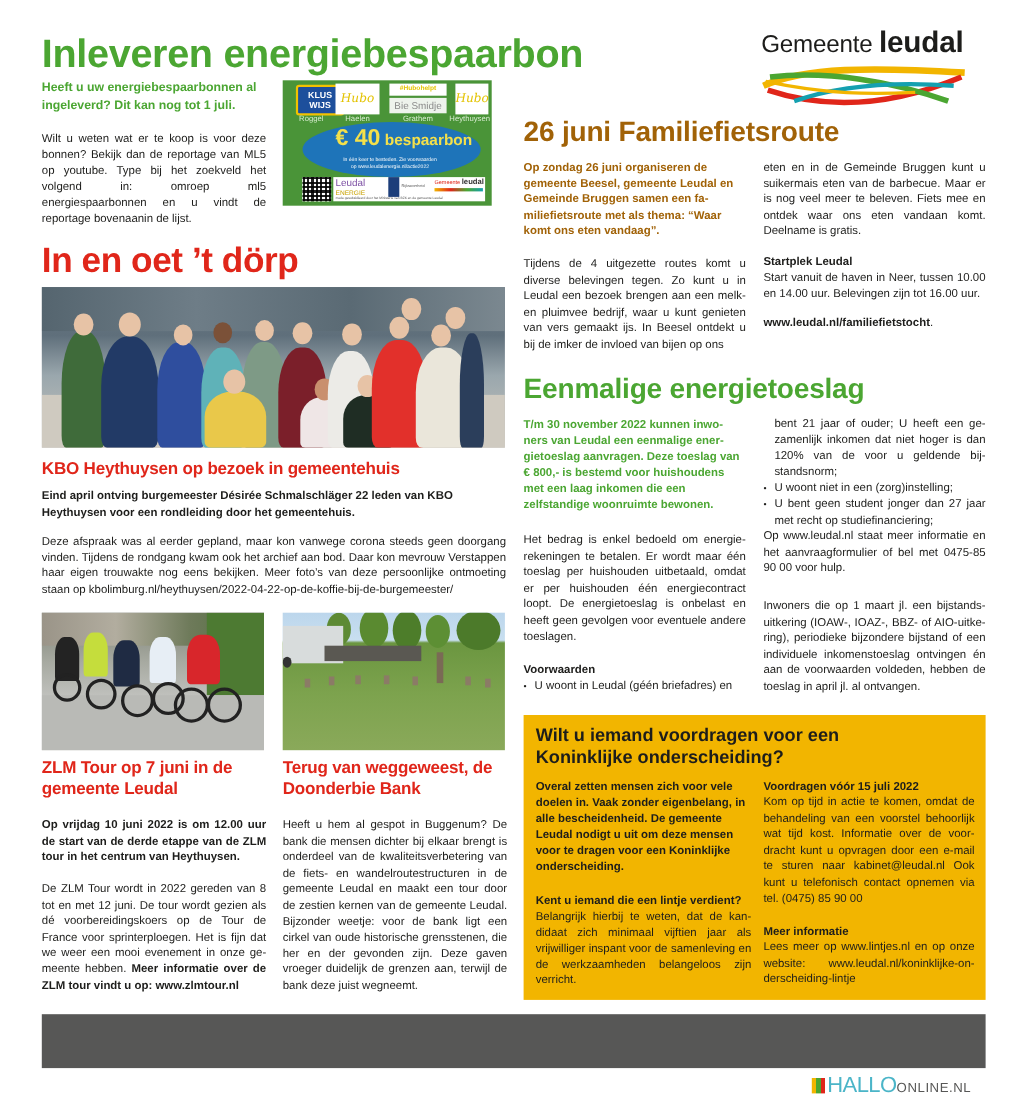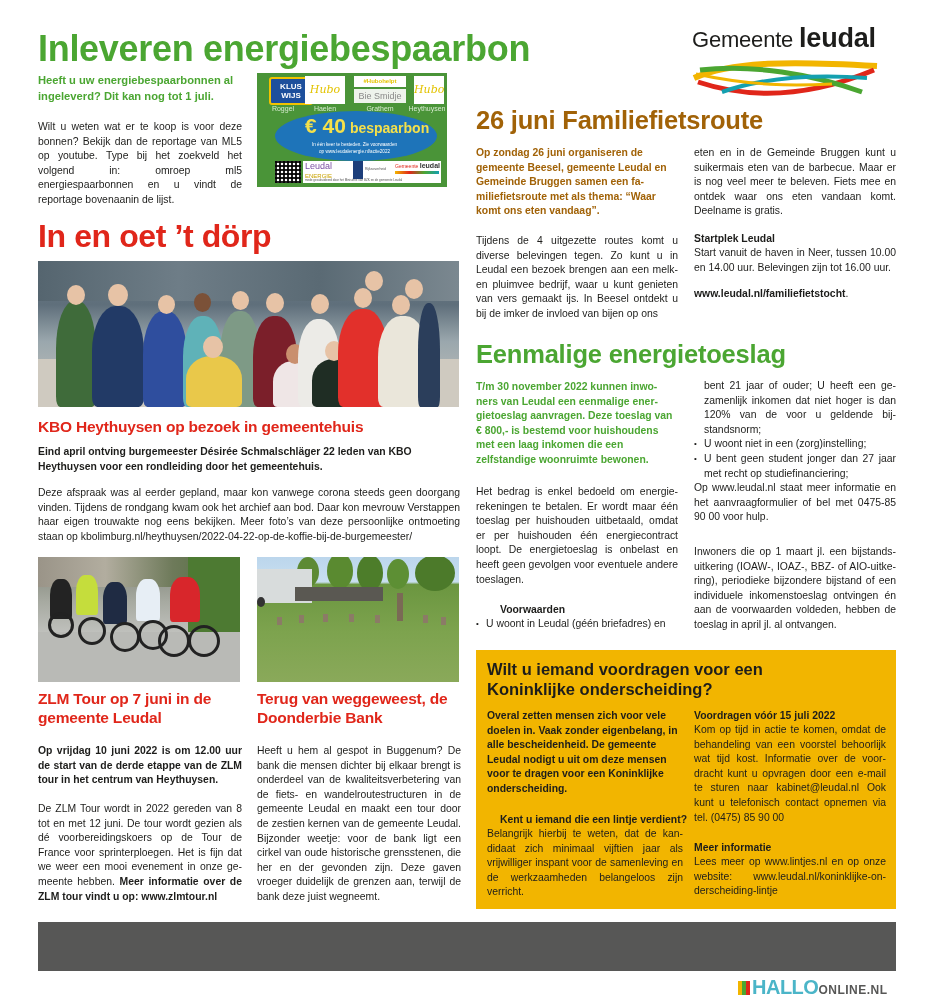--- a/index.html
+++ b/index.html
@@ -40,21 +40,21 @@
     .person { position: absolute; border-radius: 45% 45% 10% 10%; }
     .head { position: absolute; border-radius: 50%; background: #e7c3a6; }
     .cyclists-photo { background: linear-gradient(180deg, #7a7f72 0%, #a6a9a0 35%, #bfc0bc 60%, #b3b4b0 100%); }
     .bank-photo { background: linear-gradient(180deg, #bcd6ec 0%, #c8dff0 20%, #6b9640 22%, #7da34e 60%, #8aa95a 100%); }
 
     
     .yellow { background: #f2b500; }
 
     
     .darkbar { background: #575756; }
-    .hallo { font-weight: bold; white-space: nowrap; }
+    .hallo { font-weight: normal; white-space: nowrap; }
     .hallo .h1 { color: #4bb5c8; font-size: 20px; letter-spacing: -0.5px; }
     .hallo .h2 { color: #575756; font-size: 12px; letter-spacing: 0.5px; }
 
     ul.bul { list-style: none; }
     ul.bul li { position: relative; padding-left: 10px; }
     ul.bul li::before { content: "•"; position: absolute; left: 0; top: 0; font-size: 8px; }
   </style>
 </head>
 <body>
 
@@ -200,38 +200,38 @@
 <p class="abs t" style="left:38px; top:802px; width:204px;">
   <span>De ZLM Tour wordt in 2022 gereden van 8 tot en met 12 juni. De tour wordt gezien als dé voorbereidingskoers op de Tour de France voor sprinterploegen. Het is fijn dat we weer een mooi evenement in onze ge­meente hebben. </span><span class="b">Meer informatie over de ZLM tour vindt u op: www.zlmtour.nl</span>
 </p>
 
 <h3 class="abs h-red" style="left:257px; top:690px; width:205px; font-size:15.5px; line-height:18.5px; letter-spacing:-0.2px;">Terug van weggeweest, de Doonderbie Bank</h3>
 <p class="abs t" style="left:257px; top:744px; width:204px;">Heeft u hem al gespot in Buggenum? De bank die mensen dichter bij elkaar brengt is onderdeel van de kwaliteitsverbetering van de fiets- en wandelroutestructuren in de gemeente Leudal en maakt een tour door de zestien kernen van de gemeen­te Leudal. Bijzonder weetje: voor de bank ligt een cirkel van oude historische grens­stenen, die her en der gevonden zijn. Deze gaven vroeger duidelijk de grenzen aan, terwijl de bank deze juist wegneemt.</p>
 
 <h2 class="abs h-green" style="left:476px; top:340px; font-size:25.5px; letter-spacing:-0.2px; white-space:nowrap;">Eenmalige energietoeslag</h2>
 <p class="abs h-green" style="left:476px; top:380px; width:198px; font-size:10.4px; line-height:14.6px;">T/m 30 november 2022 kunnen inwo­ners van Leudal een eenmalige ener­gietoeslag aanvragen. Deze toeslag van € 800,- is bestemd voor huishou­dens met een laag inkomen die een zelfstandige woonruimte bewonen.</p>
 <p class="abs t" style="left:476px; top:485px; width:202px;">Het bedrag is enkel bedoeld om energie­rekeningen te betalen. Er wordt maar één toeslag per huishouden uitbetaald, omdat er per huishouden één energiecontract loopt. De energietoeslag is onbelast en heeft geen gevolgen voor eventuele ande­re toeslagen.</p>
-<p class="abs t b" style="left:476px; top:603px; width:202px;margin-left:24px;">Voorwaarden</p>
+<p class="abs t b" style="left:476px; top:603px; width:202px;">Voorwaarden</p>
 <ul class="abs t bul" style="left:476px; top:617px; width:202px;">
   <li>U woont in Leudal (géén briefadres) en</li>
 </ul>
 <div class="abs t" style="left:694px; top:379px; width:202px;">
   <p style="padding-left:10px;">bent 21 jaar of ouder; U heeft een ge­zamenlijk inkomen dat niet hoger is dan 120% van de voor u geldende bij­standsnorm;</p>
   <ul class="bul">
     <li>U woont niet in een (zorg)instelling;</li>
     <li>U bent geen student jonger dan 27 jaar met recht op studiefinanciering;</li>
   </ul>
   <p>Op www.leudal.nl staat meer informatie en het aanvraagformulier of bel met 0475-85 90 00 voor hulp.</p>
 </div>
 <p class="abs t" style="left:694px; top:545px; width:202px;">Inwoners die op 1 maart jl. een bijstands­uitkering (IOAW-, IOAZ-, BBZ- of AIO-uitke­ring), periodieke bijzondere bijstand of een individuele inkomenstoeslag ontvingen én aan de voorwaarden voldeden, hebben de toeslag in april jl. al ontvangen.</p>
 
 <div class="abs yellow" style="left:476px; top:650px; width:420px; height:259px;">
   <h3 style="position:absolute; left:11px; top:9px; width:360px; font-size:16.5px; line-height:20px; font-weight:bold; color:#1d1d1b;">Wilt u iemand voordragen voor een Koninklijke onderscheiding?</h3>
   <p class="t b" style="position:absolute; left:11px; top:59px; width:196px; text-align:left;">Overal zetten mensen zich voor vele doelen in. Vaak zonder eigenbelang, in alle bescheidenheid. De gemeente Leudal nodigt u uit om deze mensen voor te dragen voor een Koninklijke onderscheiding.</p>
-  <p class="t b" style="position:absolute; left:11px; top:163px; width:200px; text-align:right; white-space:nowrap;">Kent u iemand die een lintje verdient?</p>
+  <p class="t b" style="position:absolute; left:11px; top:163px; width:200px; text-align:left; white-space:nowrap;">Kent u iemand die een lintje verdient?</p>
   <p class="t" style="position:absolute; left:11px; top:177px; width:196px;">Belangrijk hierbij te weten, dat de kan­didaat zich minimaal vijftien jaar als vrijwilliger inspant voor de samenleving en de werkzaamheden belangeloos zijn verricht.</p>
   <p class="t b" style="position:absolute; left:218px; top:59px; width:196px; text-align:left;">Voordragen vóór 15  juli 2022</p>
   <p class="t" style="position:absolute; left:218px; top:73px; width:192px;">Kom op tijd in actie te komen, omdat de behandeling van een voorstel behoorlijk wat tijd kost. Informatie over de voor­dracht kunt u opvragen door een e-mail te sturen naar kabinet@leudal.nl Ook kunt u telefonisch contact opnemen via tel. (0475) 85 90 00</p>
   <p class="t b" style="position:absolute; left:218px; top:191px; width:192px; text-align:left;">Meer informatie</p>
   <p class="t" style="position:absolute; left:218px; top:205px; width:192px;">Lees meer op www.lintjes.nl en op onze website:  www.leudal.nl/koninklijke-on­derscheiding-lintje</p>
 </div>
 
 <div class="abs darkbar" style="left:38px; top:922px; width:858px; height:49px;"></div>
 <div class="abs hallo" style="left:738px; top:976px;">
   <span style="display:inline-block; width:12px; height:14px; vertical-align:-1px; margin-right:2px; background:linear-gradient(90deg,#f2b500 0 33%,#4ba632 33% 66%,#e0261a 66%);"></span><span class="h1">HALLO</span><span class="h2">ONLINE.NL</span>

